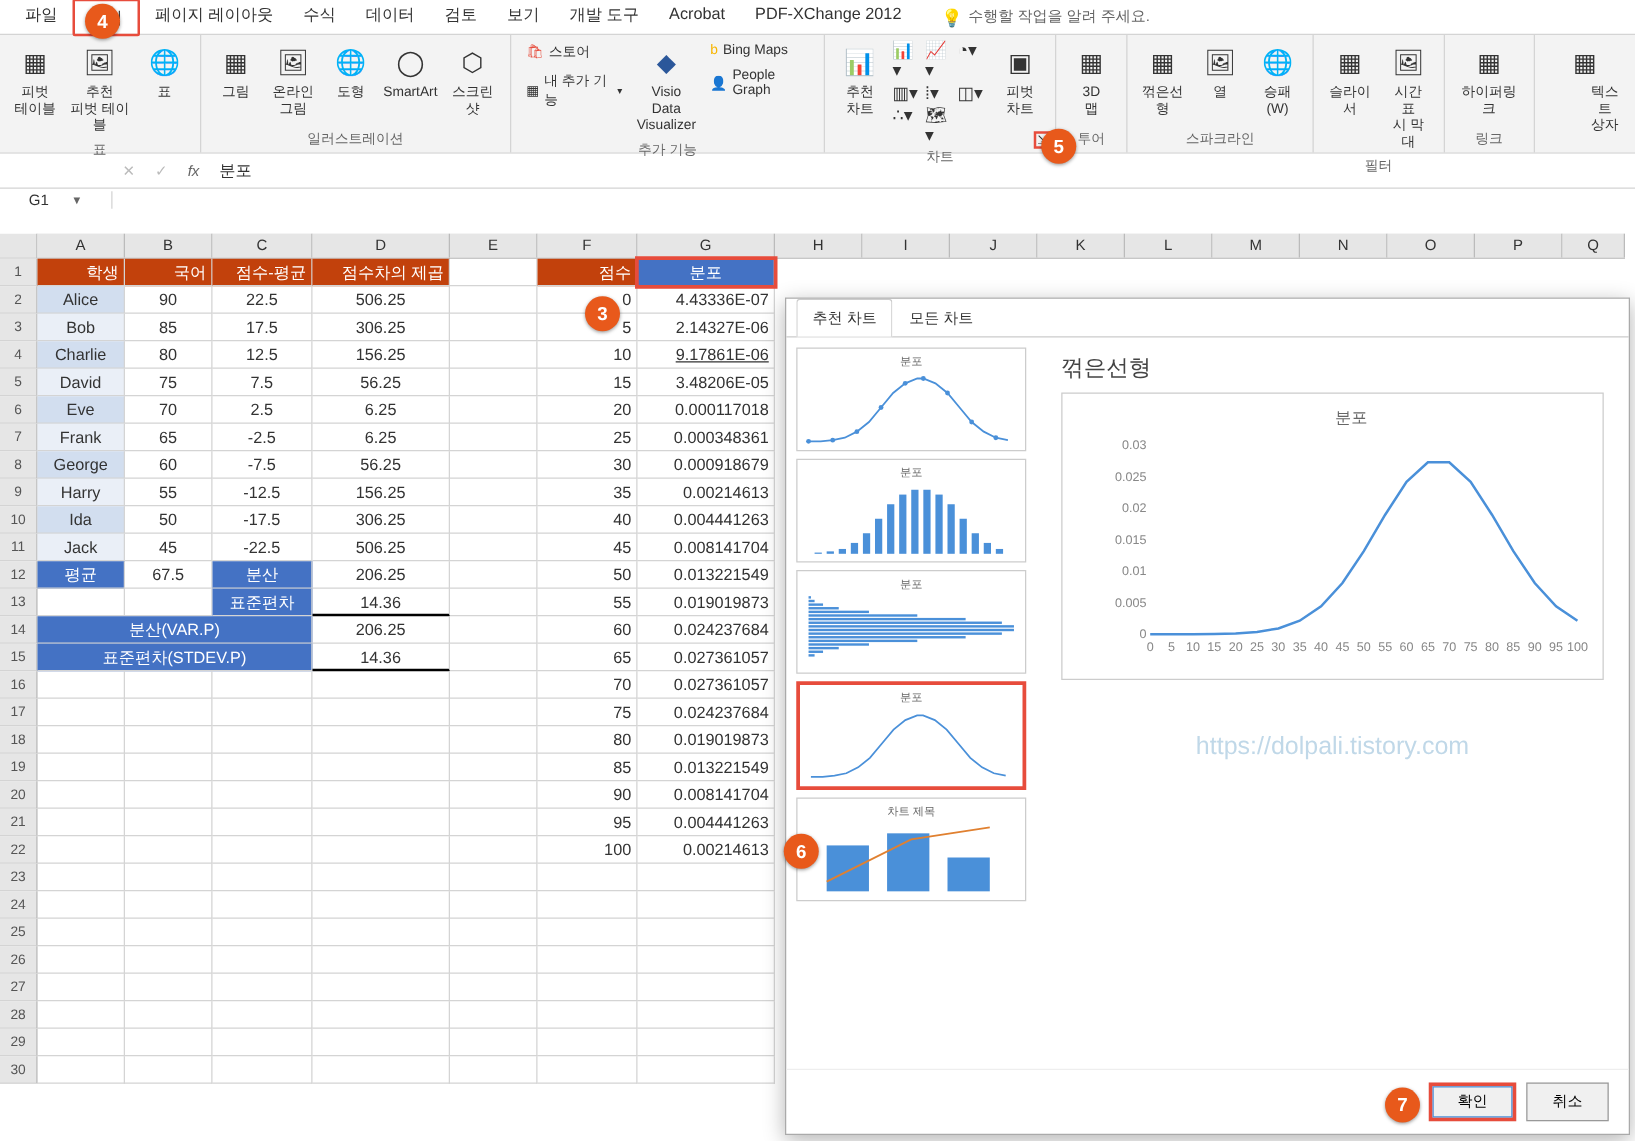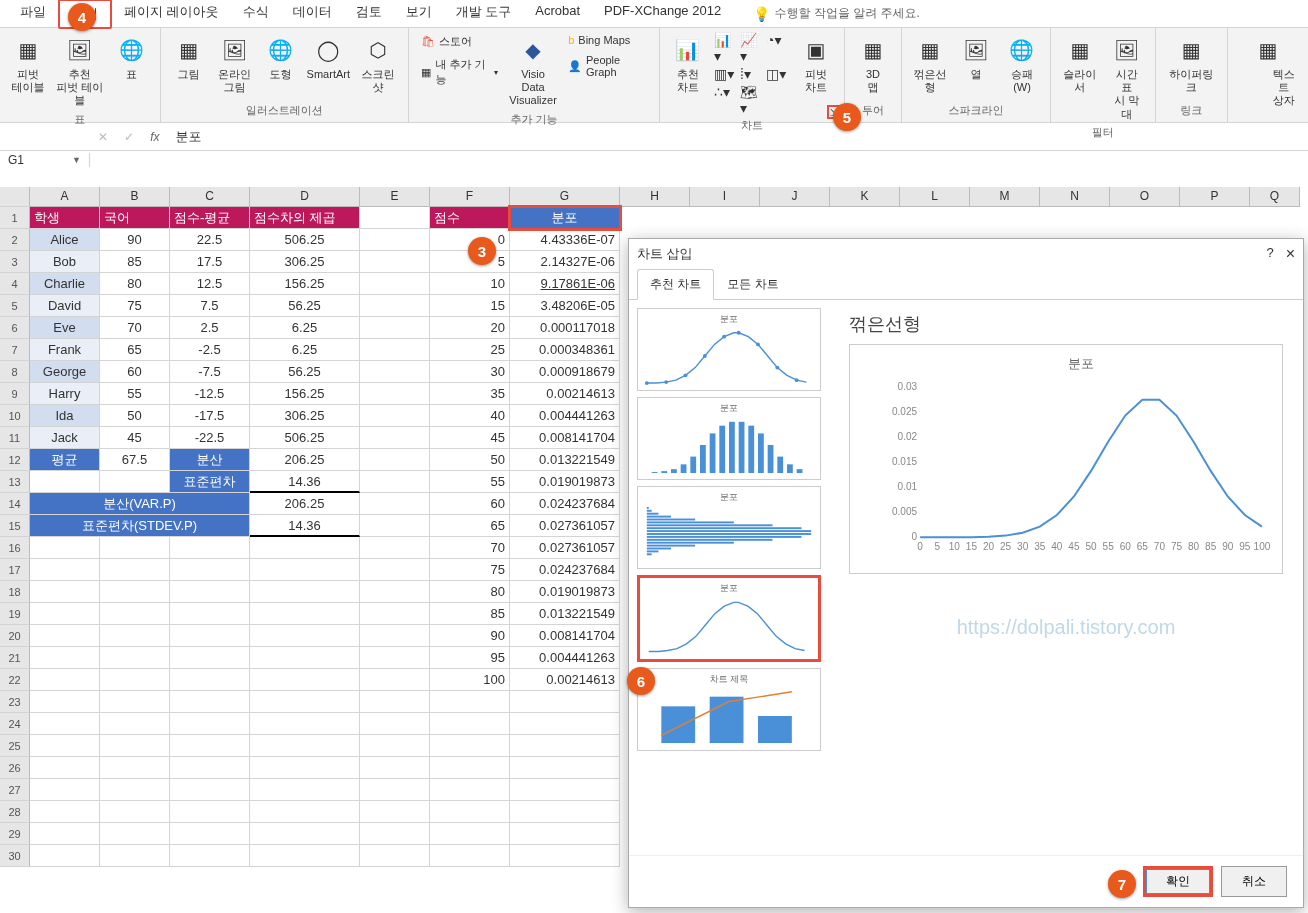--- a/index.html
+++ b/index.html
@@ -19,34 +19,34 @@
 .ribbon-group-label { font-size: 11px; color: #666; text-align: center; margin-top: 2px; }
 .ribbon-btn { display: flex; flex-direction: column; align-items: center; gap: 2px; padding: 2px; cursor: pointer; min-width: 40px; }
 .ribbon-btn-icon { width: 32px; height: 32px; display: flex; align-items: center; justify-content: center; font-size: 20px; }
 .ribbon-btn-label { font-size: 11px; text-align: center; line-height: 1.2; }
 .ribbon-small-btn { display: flex; align-items: center; gap: 4px; padding: 2px 4px; font-size: 11px; }
 .dialog-launcher { position: absolute; right: 3px; bottom: 3px; width: 14px; height: 14px; font-size: 10px; display:flex; align-items:center; justify-content:center; }
 .dialog-launcher.highlight { border: 2px solid #e74c3c; }
 
 
 .formula-row { display: flex; align-items: center; height: 28px; border-bottom: 1px solid #d4d4d4; background: #fff; }
-.name-box { width: 90px; border-right: 1px solid #d4d4d4; padding: 0 8px; font-size: 12px; display:flex; align-items:center; justify-content:space-between;margin-top:47px;}
+.name-box { width: 90px; border-right: 1px solid #d4d4d4; padding: 0 23px; font-size: 12px; display:flex; align-items:center; justify-content:space-between;margin-top:47px;}
 .name-box-dd { color:#666; font-size:9px; }
 .fx-area { display: flex; align-items: center; gap: 16px; padding: 0 8px; }
 .fx-icon { font-style: italic; color: #666; }
 .formula-text { font-size: 13px; }
 
 
 .sheet-area { position: relative; }
 .col-headers { display: flex; background: #e6e6e6; border-bottom: 1px solid #bbb; margin-left: 30px; }
 .col-h { border-right: 1px solid #bbb; text-align: center; font-size: 12px; padding: 2px 0; background: #e6e6e6; }
 .row-h { width: 30px; background: #e6e6e6; border-right: 1px solid #bbb; border-bottom: 1px solid #d4d4d4; text-align: center; font-size: 11px; line-height: 22px; color:#555;}
 .row { display: flex; height: 22px; }
 .cell { border-right: 1px solid #d4d4d4; border-bottom: 1px solid #d4d4d4; padding: 0 4px; line-height: 22px; font-size: 13px; overflow: hidden; white-space: nowrap; }
-.hdr-cell { background: #be185d; color: #fff; text-align: left; font-weight: normal; }
+.hdr-cell { background: #c2410c; color: #fff; text-align: right; font-weight: normal; }
 .name-cell { background: #d2deef; text-align: center; }
 .name-cell.alt { background:#eaeff7; }
 .num { text-align: right; }
 .ctr { text-align: center; }
 .merged-blue { background: #4472c4; color: #fff; text-align: center; }
 .G1-selected { outline: 3px solid #e74c3c; outline-offset: -1px; background: #4472c4; color:#fff; text-align:center; position:relative; }
 .thick-border-bottom { border-bottom: 2px solid #000; }
 
 
 .dialog { position: absolute; left: 628px; top: 238px; width: 676px; height: 670px; background: #fff; border: 1px solid #aaa; box-shadow: 0 4px 16px rgba(0,0,0,0.3); display:flex; flex-direction:column;}
@@ -593,27 +593,20 @@
         <div class="cell " style="width: 80px;"></div>
         <div class="cell " style="width: 110px;"></div>
         <div class="cell " style="width: 70px;"></div>
         <div class="cell " style="width: 80px;"></div>
         <div class="cell " style="width: 110px;"></div>
       </div>
     </div>
 </div>
 
 <div class="dialog">
-  <div class="dialog-titlebar">
-    <span>차트 삽입</span>
-    <div class="dialog-title-btns">
-      <span>?</span>
-      <span style="font-size:16px;">×</span>
-    </div>
-  </div>
   <div class="dialog-tabs">
     <div class="dialog-tab active">추천 차트</div>
     <div class="dialog-tab">모든 차트</div>
   </div>
   <div class="dialog-body">
     <div class="chart-thumbs">
       <div class="thumb">
         <div class="thumb-title">분포</div>
         <svg class="thumb-canvas" viewBox="0 0 180 60">
             <polyline points="5,58 15,58 25,57 35,55 45,50 55,42 65,30 75,18 85,10 95,6 100,6 110,10 120,18 130,30 140,42 150,50 160,55 170,57" fill="none" stroke="#4a90d9" stroke-width="1.5"></polyline>

